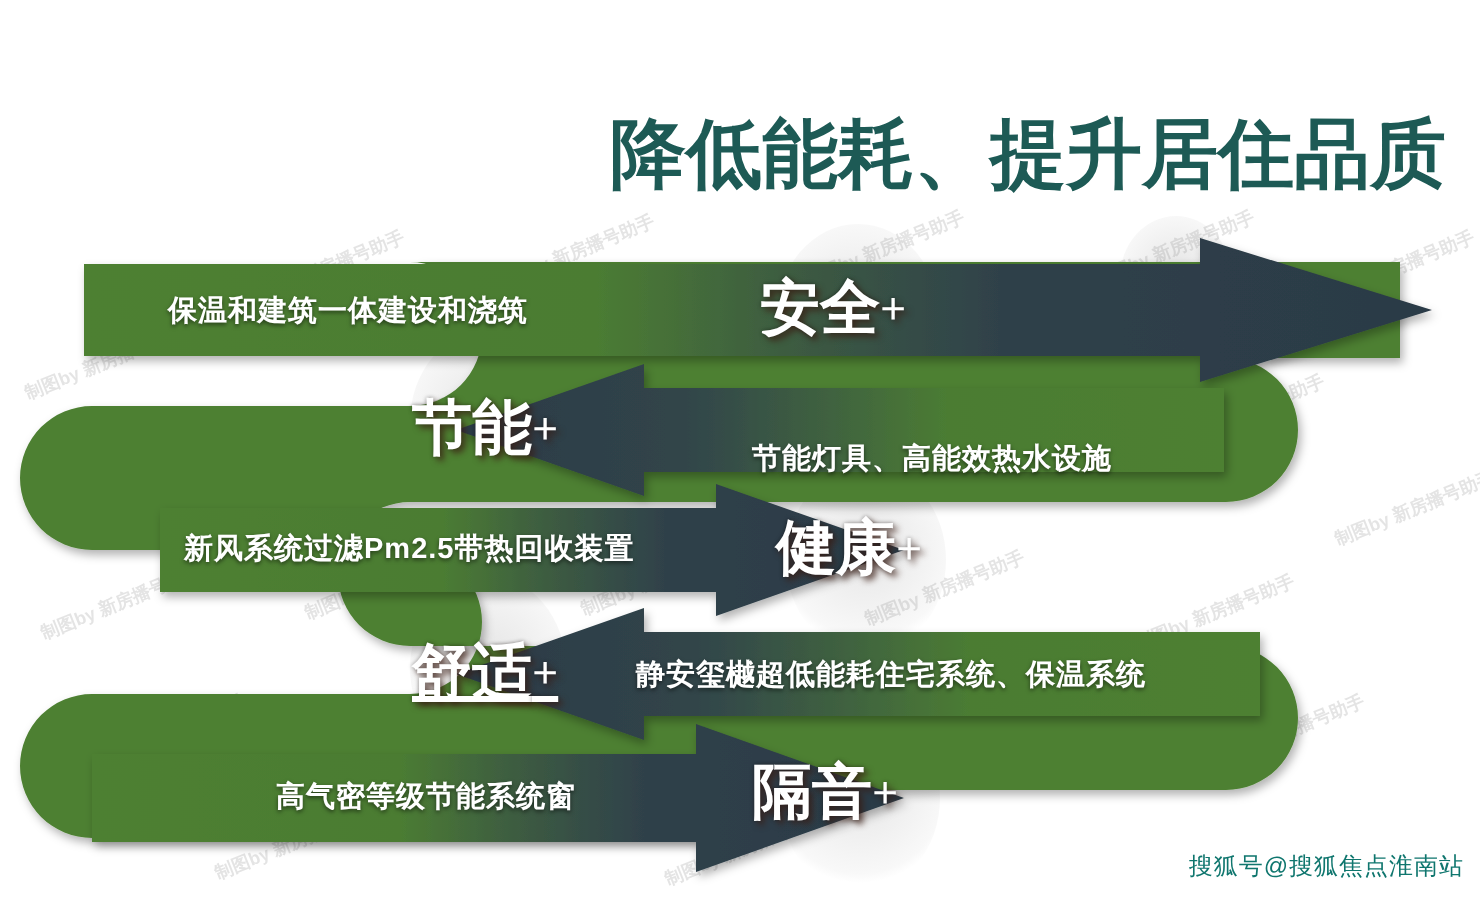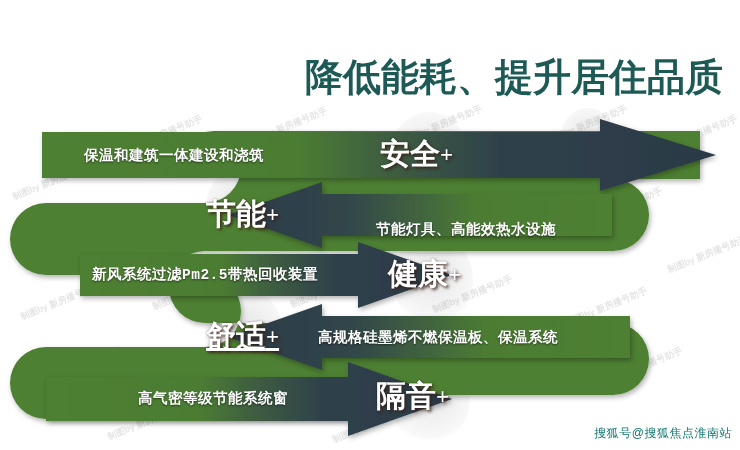--- a/index.html
+++ b/index.html
@@ -49,21 +49,21 @@
   
   #flowsvg{position:absolute;left:0;top:0;width:740px;height:450px;}
 
   
   .desc{
     position:absolute;
     color:#ffffff;
     font-size:14.5px;
     font-weight:bold;
     white-space:nowrap;
-    font-family:Liberation Mono, monospace;
+    font-family:Liberation Sans, sans-serif;
     text-shadow:0 1px 2px rgba(0,0,0,0.55);
     letter-spacing:0.5px;
   }
   .keyword{
     position:absolute;
     color:#ffffff;
     font-size:30px;
     font-weight:bold;
     white-space:nowrap;
     font-family:"Liberation Serif","DejaVu Serif",serif;
@@ -192,21 +192,21 @@
     </g>
 
     <g filter="url(#softShadow)">
       <path d="M 46 377 L 348 377 L 348 362 L 452 399 L 348 436 L 348 421 L 46 421 Z" fill="url(#gLR)"></path>
     </g>
   </svg>
 
   <div class="desc" style="left:84px;top:146px;">保温和建筑一体建设和浇筑</div>
   <div class="desc" style="left:336px;top:220px;margin-left:40px;">节能灯具、高能效热水设施</div>
   <div class="desc" style="left:92px;top:265px;">新风系统过滤Pm2.5带热回收装置</div>
-  <div class="desc" style="left:318px;top:328px;">高规格硅墨烯不燃保温板、保温系统</div>
+  <div class="desc" style="left:318px;top:328px;">静安玺樾超低能耗住宅系统、保温系统</div>
   <div class="desc" style="left:138px;top:389px;">高气密等级节能系统窗</div>
 
   <div class="keyword" style="left:380px;top:134px;text-align:right;">
     <span>安全</span><span class="plus">+</span>
   </div>
   <div class="keyword" style="left:388px;top:254px;">
     <span>健康</span><span class="plus">+</span>
   </div>
   <div class="keyword" style="left:206px;top:194px;">
     <span>节能</span><span class="plus">+</span>

